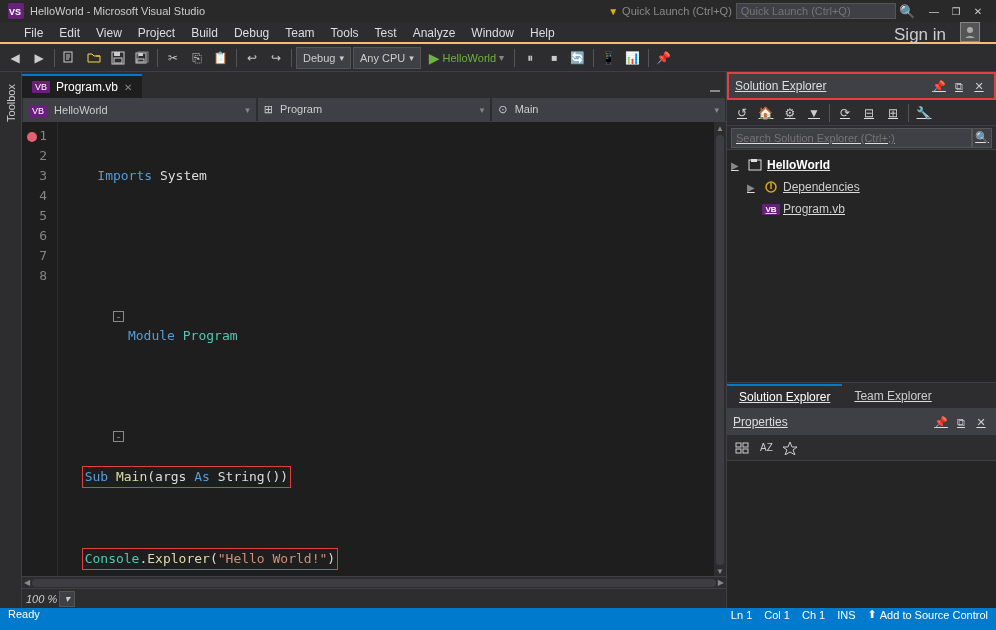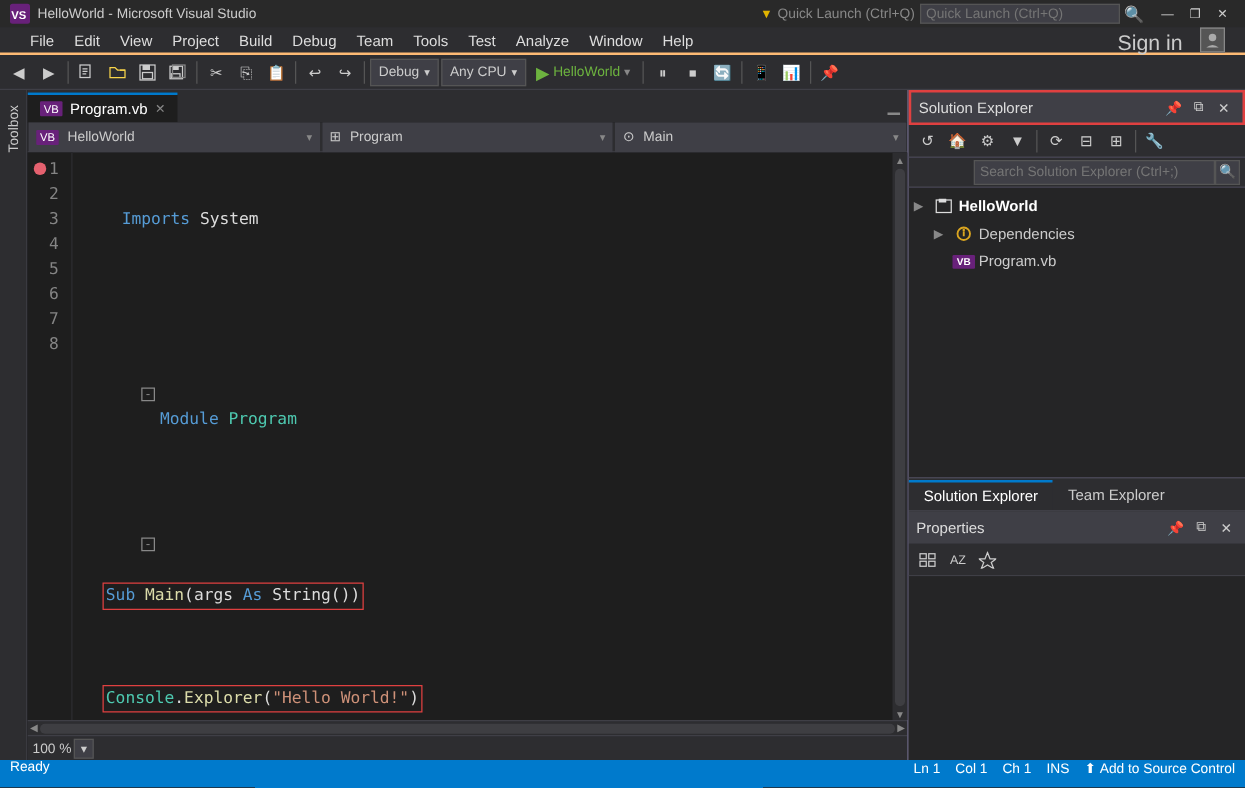--- a/index.html
+++ b/index.html
@@ -341,42 +341,44 @@
       align-items: center;
       padding: 0 4px;
       flex-shrink: 0;
     }
     .zoom-control {
       display: flex;
       align-items: center;
       gap: 2px;
       font-size: 11px;
       color: #ccc;
+      font-style: italic;
     }
     .zoom-btn {
       width: 16px;
       height: 16px;
       background: #3f3f46;
       border: 1px solid #555;
       color: #ccc;
       font-size: 10px;
       display: flex;
       align-items: center;
       justify-content: center;
       cursor: pointer;
     }
 
     
     #right-panel {
       width: 270px;
       display: flex;
       flex-direction: column;
-      background: #c4b5fd;
+      background: #6d28d9;
       border-left: 1px solid #3f3f46;
       flex-shrink: 0;
+      text-decoration: underline;
     }
 
     
     #solution-explorer-header {
       height: 28px;
       background: #3f3f46;
       display: flex;
       align-items: center;
       padding: 0 6px;
       border: 2px solid #e04040;
@@ -425,21 +427,20 @@
       flex-shrink: 0;
     }
     #se-search input {
       flex: 1;
       height: 20px;
       background: #3f3f46;
       border: 1px solid #555;
       color: #ccc;
       font-size: 11px;
       padding: 0 4px;
-      margin-left: 48px;
     }
     #se-search .search-icon {
       width: 20px;
       height: 20px;
       background: #3f3f46;
       border: 1px solid #555;
       display: flex;
       align-items: center;
       justify-content: center;
       font-size: 11px;

